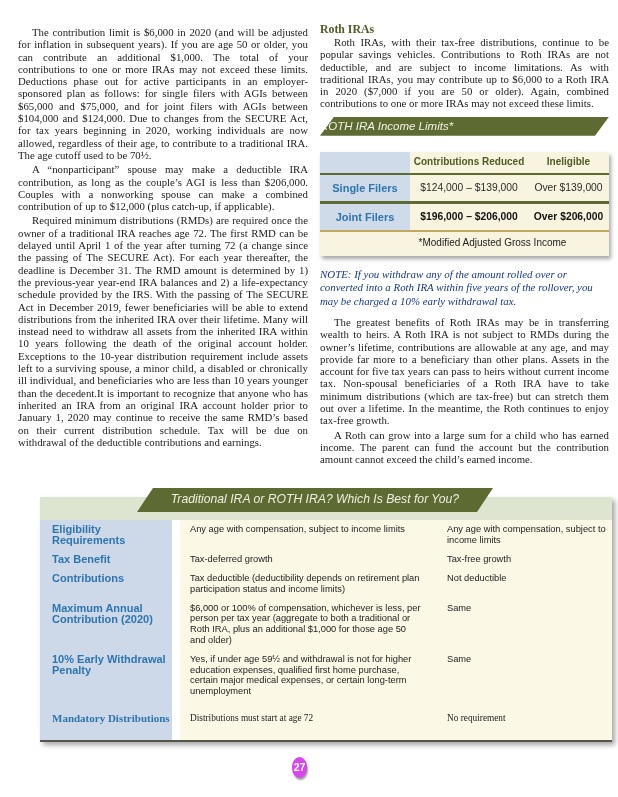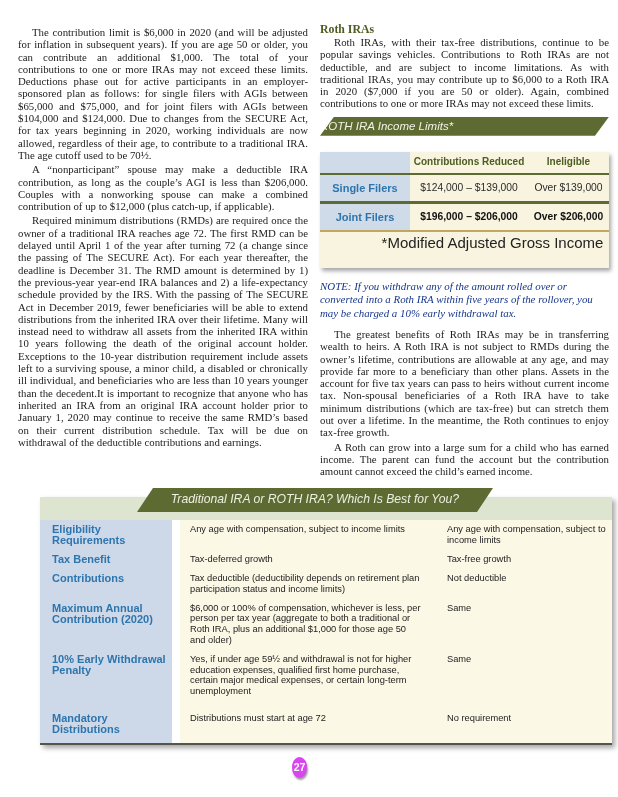--- a/index.html
+++ b/index.html
@@ -32,21 +32,21 @@
   .it-head .it-colhead { font-weight:bold; color:#4d5c22; font-size:10px; }
   .it-data { height:26px; }
   .it-row-single { border-bottom:3px solid #5d6b33; }
   .it-row-joint  { border-bottom:2px solid #c0a95e; }
   .it-label {
     background:#cfdbe9; color:#2e75ae; font-weight:bold; font-size:11px;
     height:100%; display:flex; align-items:center; justify-content:center;
   }
   .it-val { font-size:10.3px; color:#2b2b2b; }
   .it-row-joint .it-val { font-weight:bold; color:#111; }
-  .it-foot { height:36px; line-height:22px; font-size:15px; color:#222; padding-left:56px; }
+  .it-foot { height:24px; line-height:22px; font-size:10px; color:#222; padding-left:56px; }
 
   .note-para {
     margin:12px 0 8px 0; font-style:italic; color:#16368c;
     font-size:10.9px; line-height:13.4px; text-align:left;
   }
 
   
   .cmp { position:absolute; left:40px; top:497px; width:572px; font-family:"Liberation Sans", sans-serif; }
   .cmp-banner {
     position:absolute; z-index:3; left:97px; top:-9px; width:356px; height:24px; line-height:23px;
@@ -59,21 +59,21 @@
   .cmp-head span {
     position:absolute; top:0; line-height:23px; font-weight:bold; font-size:10px;
     color:#4a5a1f; letter-spacing:0.4px;
   }
   .cmp-head .h-trad { left:140px; }
   .cmp-head .h-roth { left:405px; }
   .cmp-body { position:relative; }
   .bg-label { position:absolute; left:0; top:0; bottom:0; width:132px; background:#cdd9e9; }
   .bg-main  { position:absolute; left:140px; top:0; bottom:0; right:0; background:#fbf8e5; }
   .cmp-row { position:relative; display:grid; grid-template-columns:132px 8px 262px 170px; padding:4px 0; }
-  .cmp-row.last { padding-top:12px; padding-bottom:8px; }
+  .cmp-row.last { padding-top:12px; padding-bottom:16px;font-family:Liberation Serif, serif; }
   .c-label { padding-left:12px; color:#2e75ae; font-weight:bold; font-size:11px; line-height:11px; }
   .c-trad  { padding:0 20px 0 10px; font-size:9.3px; line-height:10.8px; color:#232323; }
   .c-roth  { padding:0 6px 0 5px;  font-size:9.3px; line-height:10.8px; color:#232323; }
 
   .pagenum {
     position:absolute; left:292px; top:757px; width:15px; height:21px; border-radius:50%;
     background:#d946ef; color:#fff; font-family:"Liberation Sans", sans-serif;
     font-weight:bold; font-size:10.5px; line-height:21px; text-align:center;
     box-shadow:1px 2px 2px rgba(0,0,0,0.4);
   }

